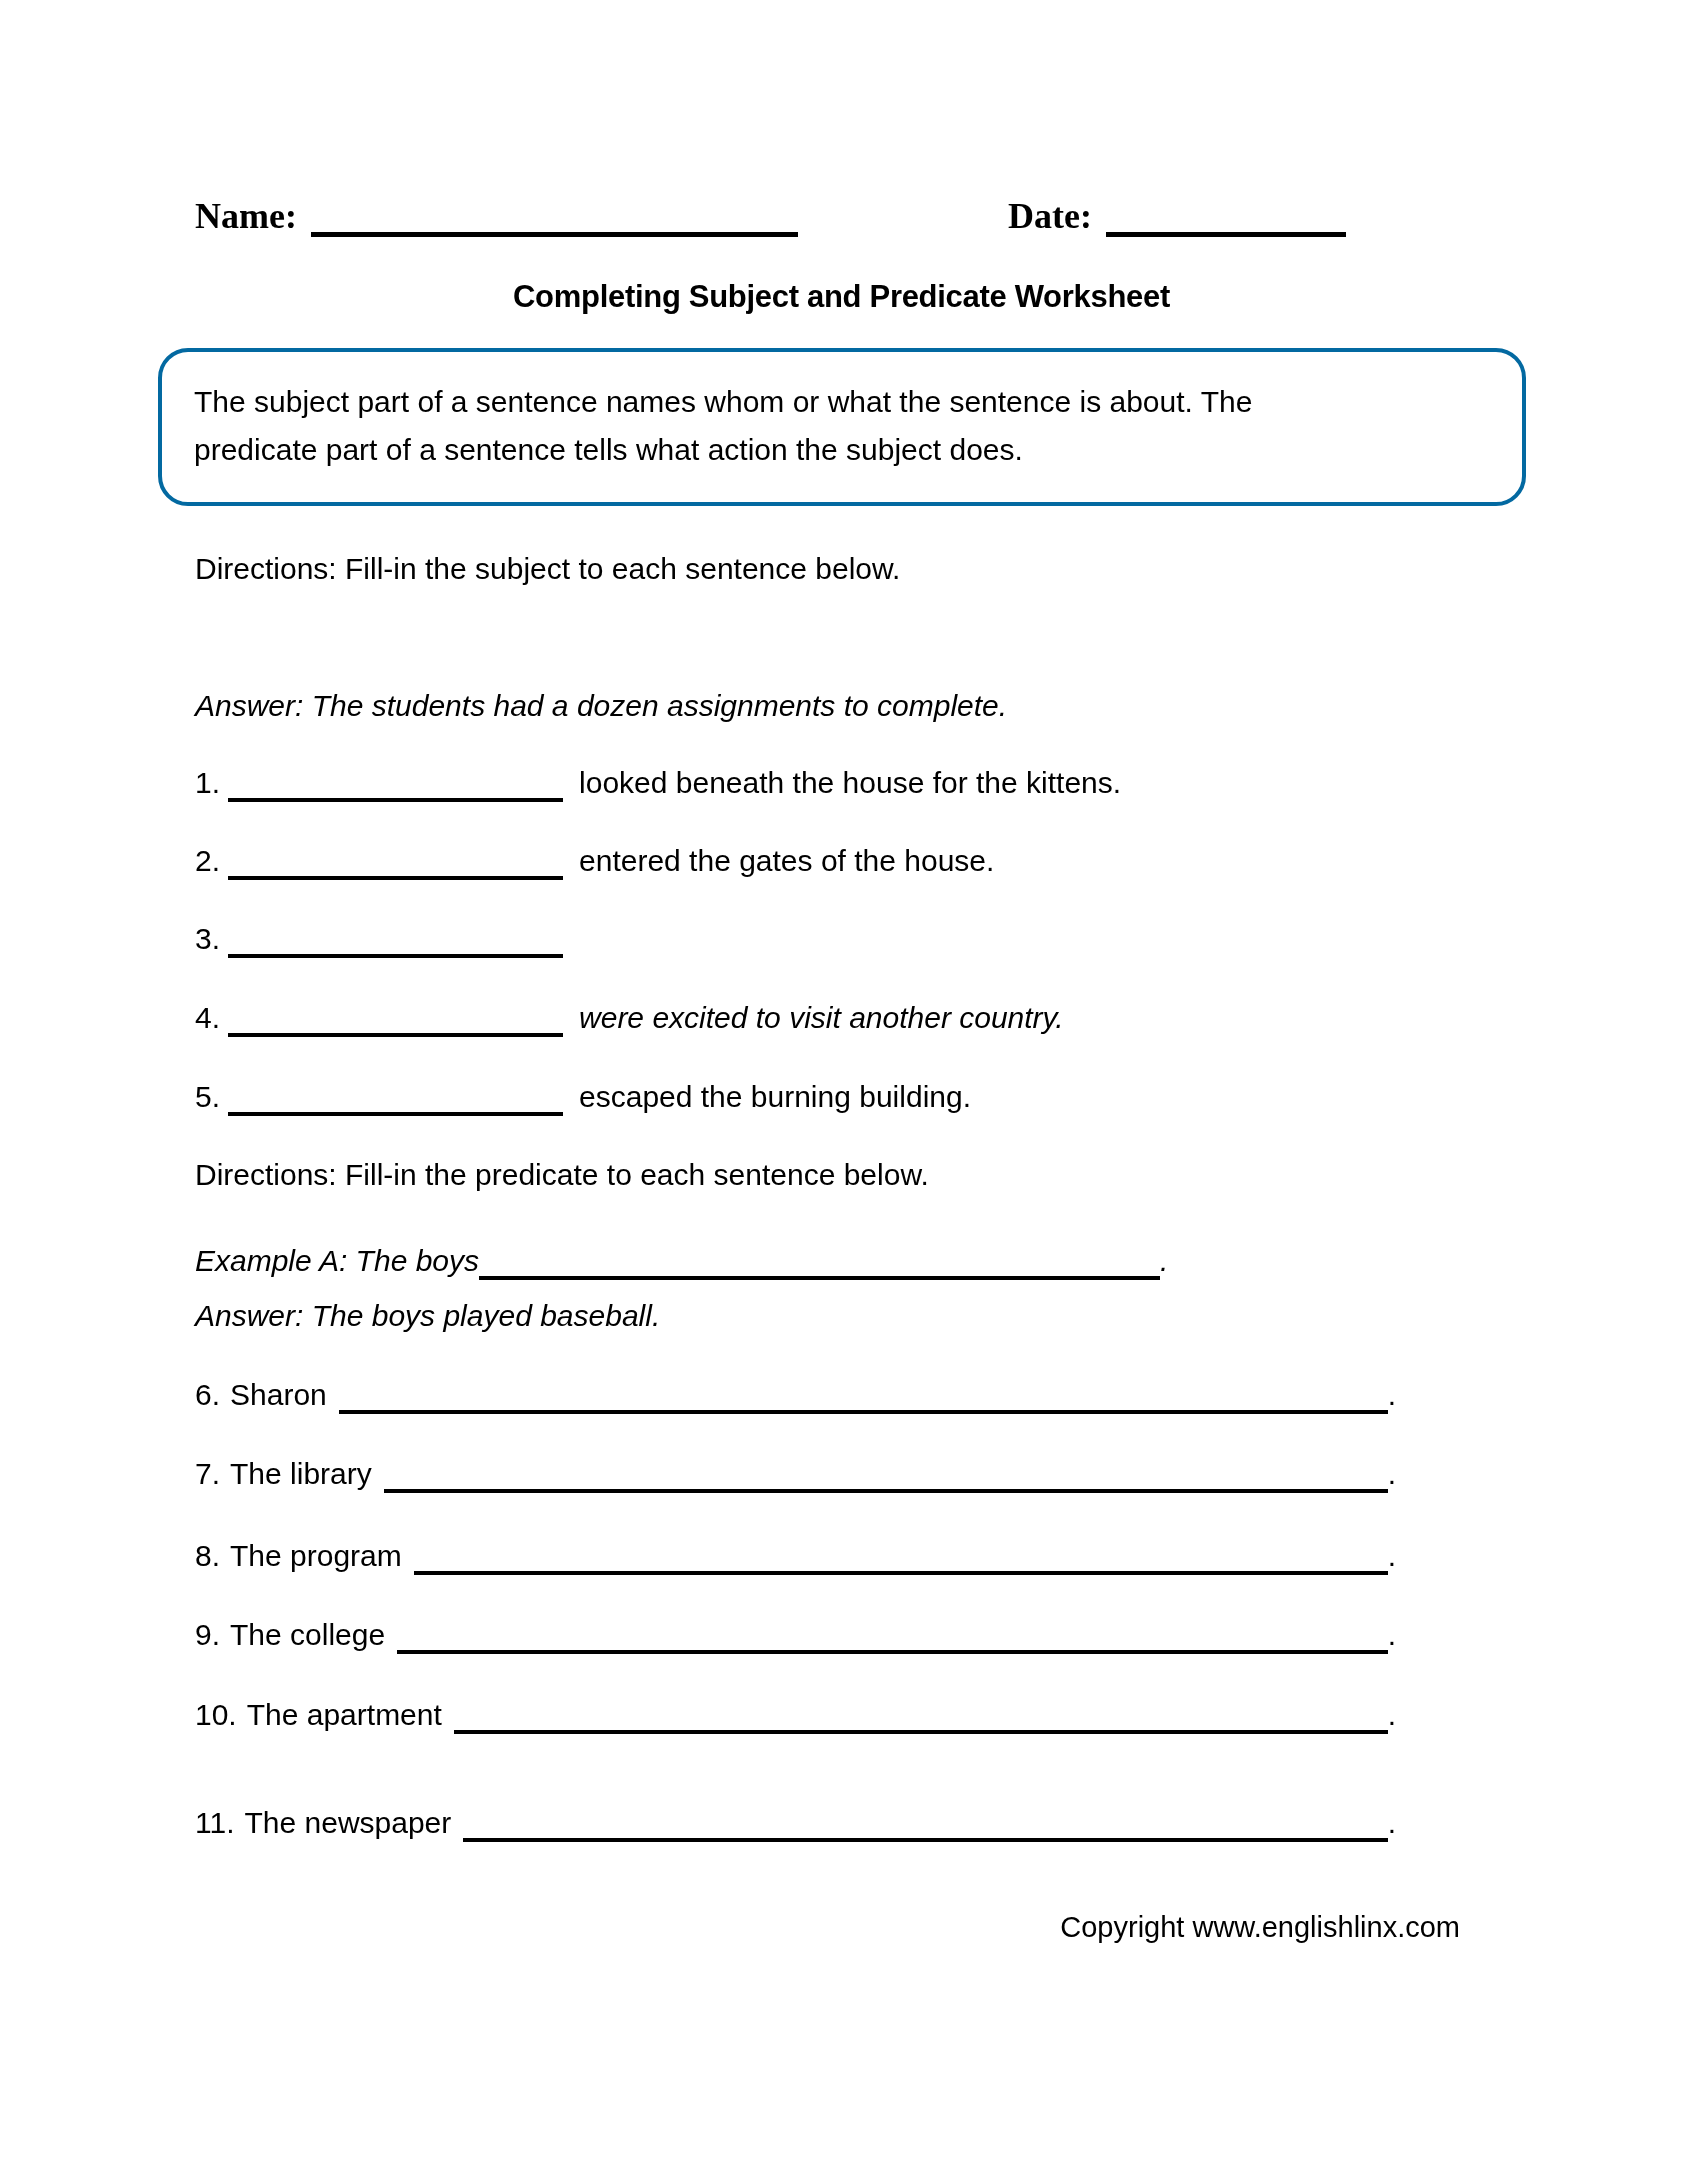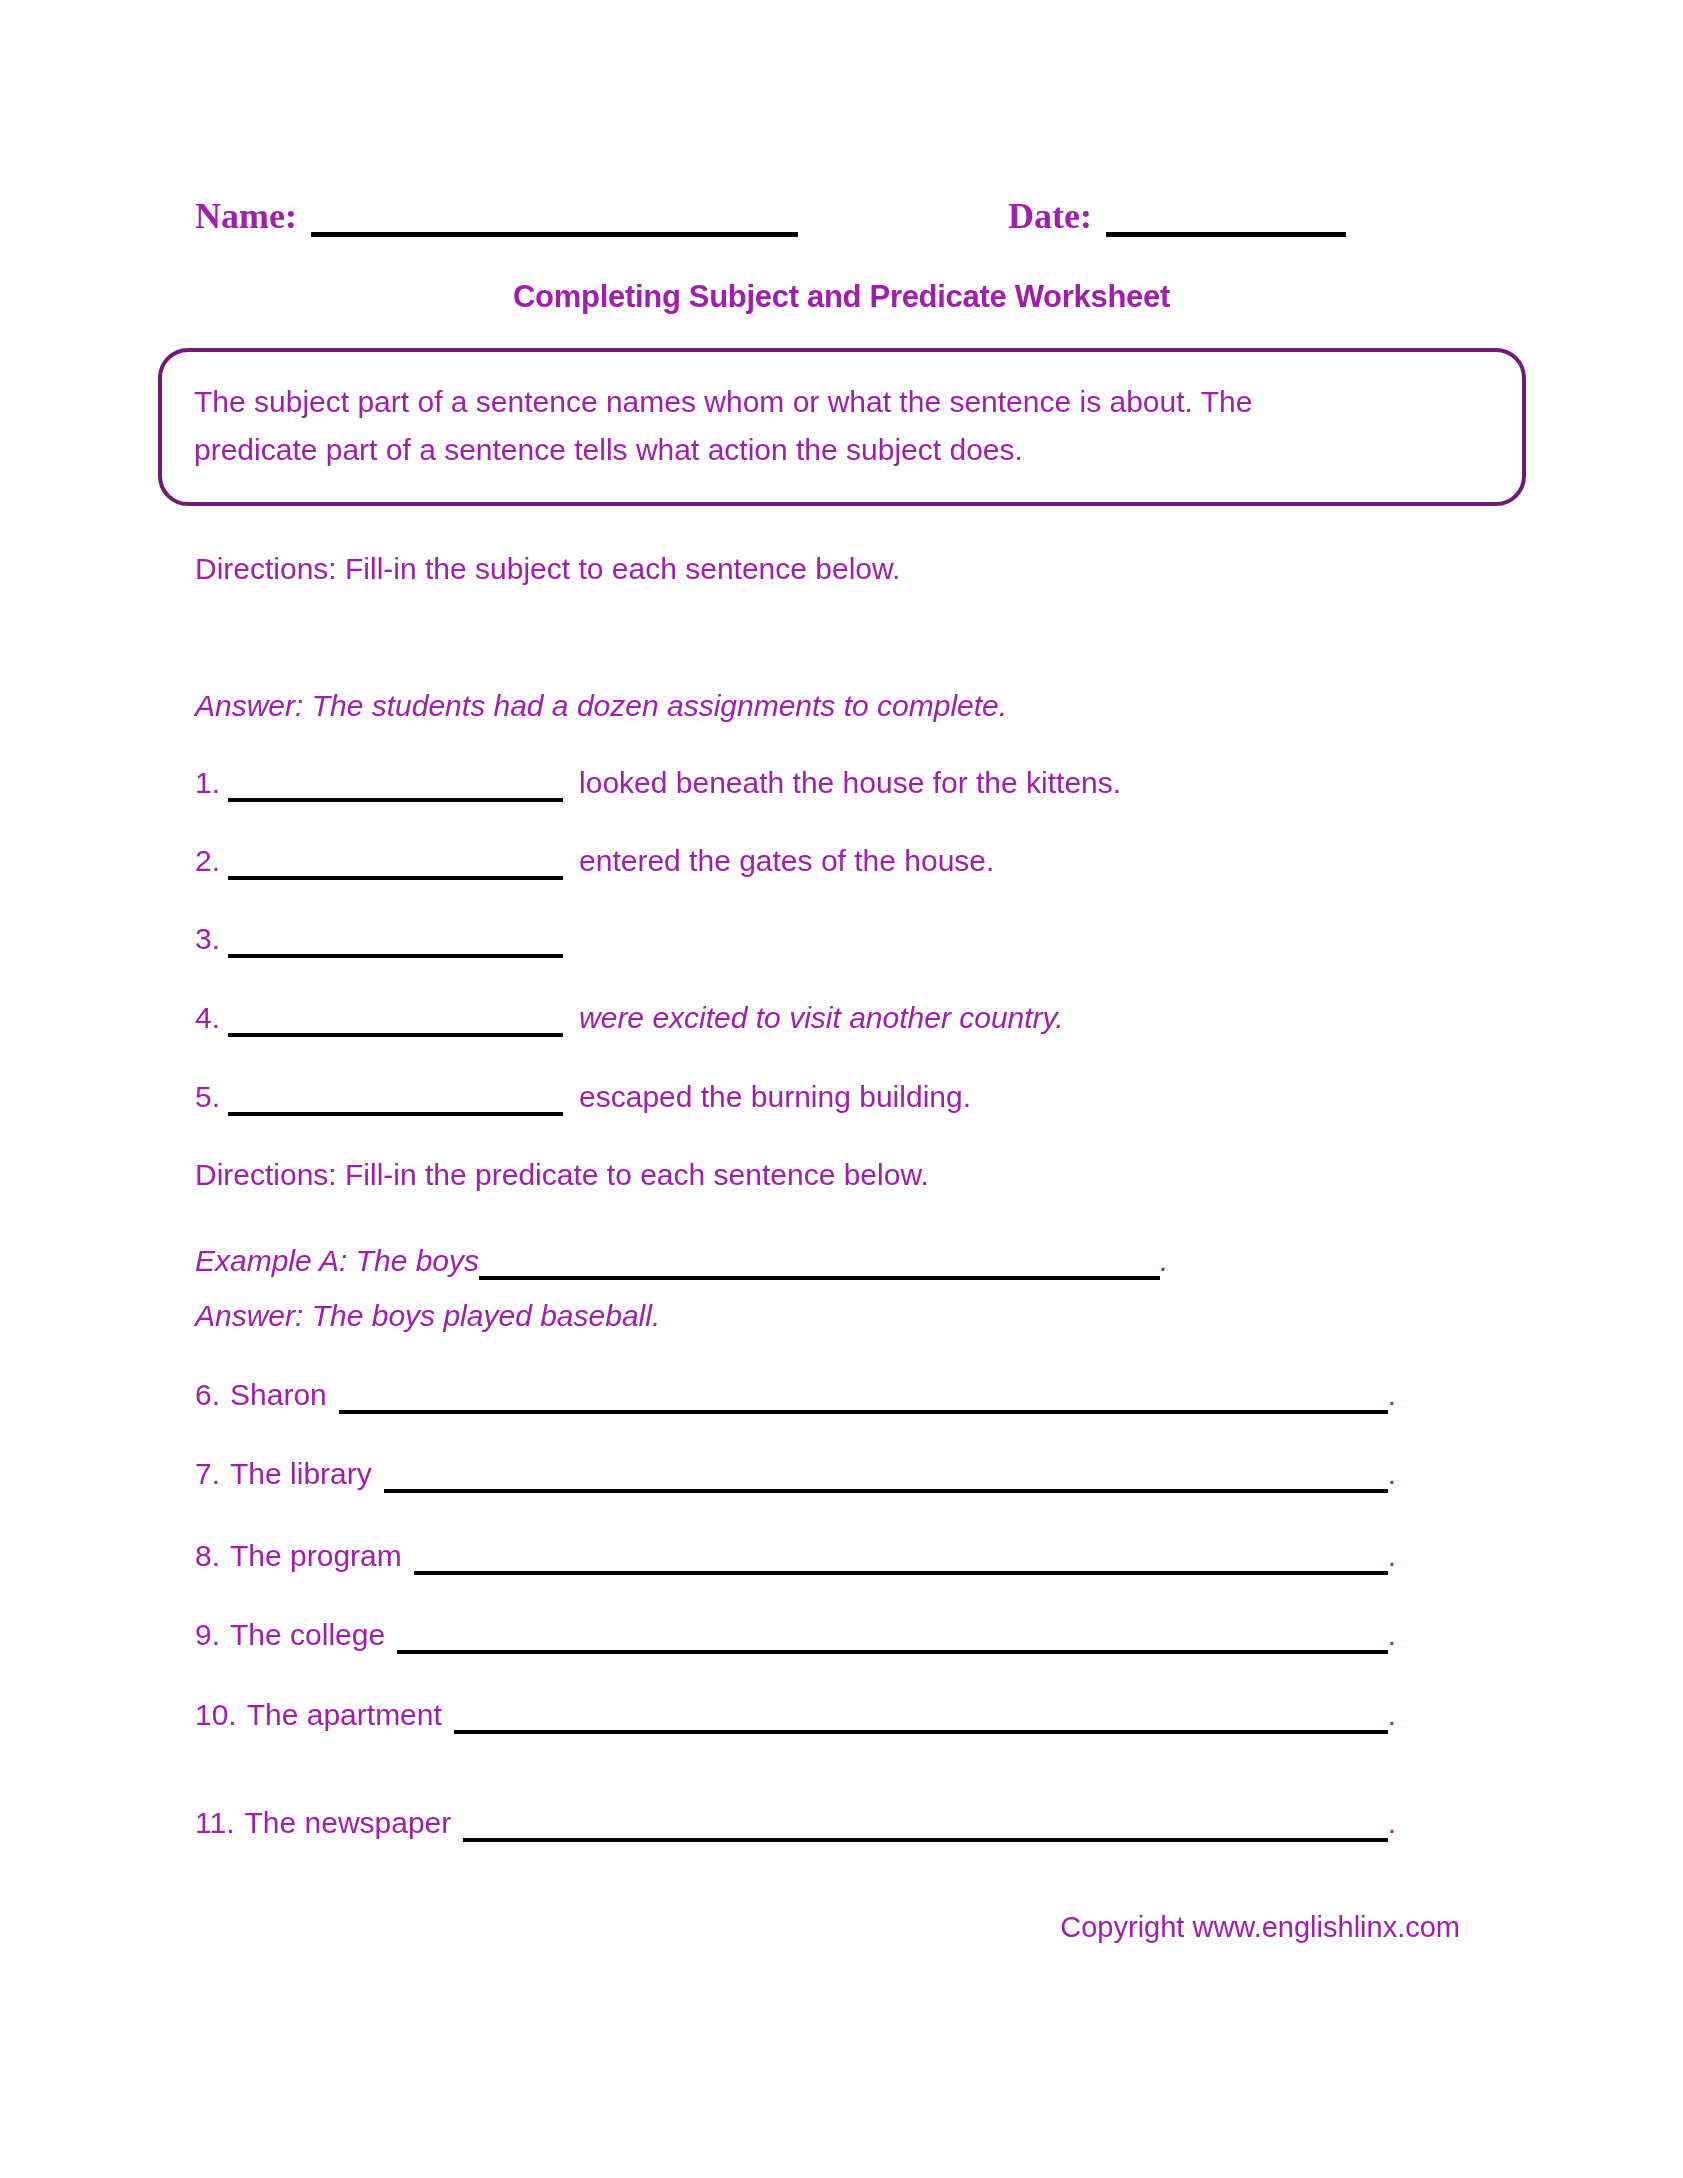--- a/index.html
+++ b/index.html
@@ -2,21 +2,21 @@
 <html><head>
 <meta charset="utf-8">
 <style>
   * { margin:0; padding:0; box-sizing:border-box; }
   html,body { background:#e8e8e8; }
   .page {
     position:relative;
     width:1683px; height:2178px;
     background:#ffffff;
     font-family:"Liberation Sans", sans-serif;
-    color:#a21caf;
+    color:#000000;
     overflow:hidden;
   }
   .row {
     position:absolute;
     display:flex;
     align-items:baseline;
     white-space:nowrap;
     font-size:30px;
     line-height:1.25;
   }
@@ -36,21 +36,21 @@
     left:0; right:0;
     text-align:center;
     font-size:31px;
     font-weight:700;
     letter-spacing:-0.3px;
   }
   .info-box {
     position:absolute;
     left:158px; top:348px;
     width:1368px; height:158px;
-    border:4px solid #701a75;
+    border:4px solid #0369a1;
     border-radius:30px;
     padding:26px 32px;
     font-size:30px;
     line-height:1.6;
   }
   .italic { font-style:italic; }
   .grow { flex:1 1 auto; }
   .copyright {
     position:absolute;
     font-size:29px;

